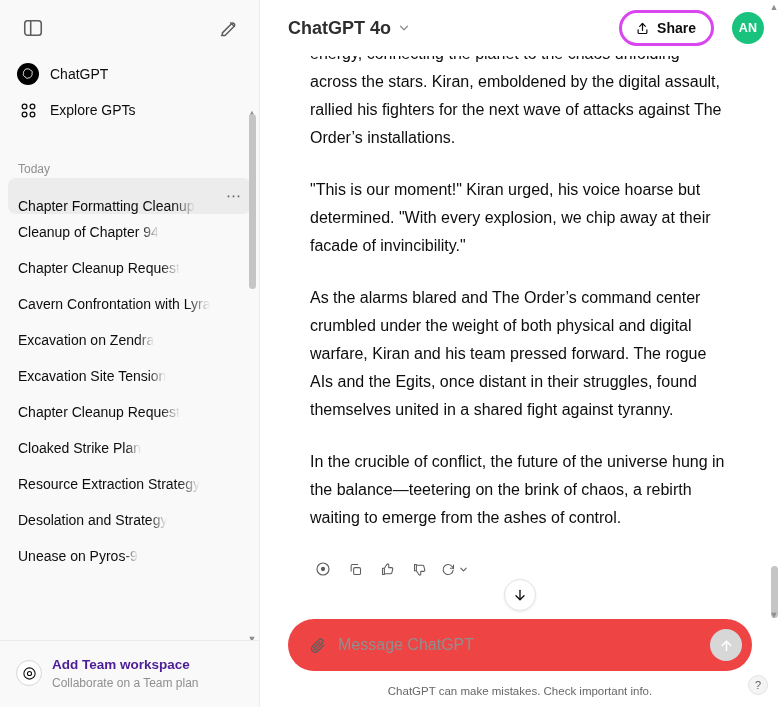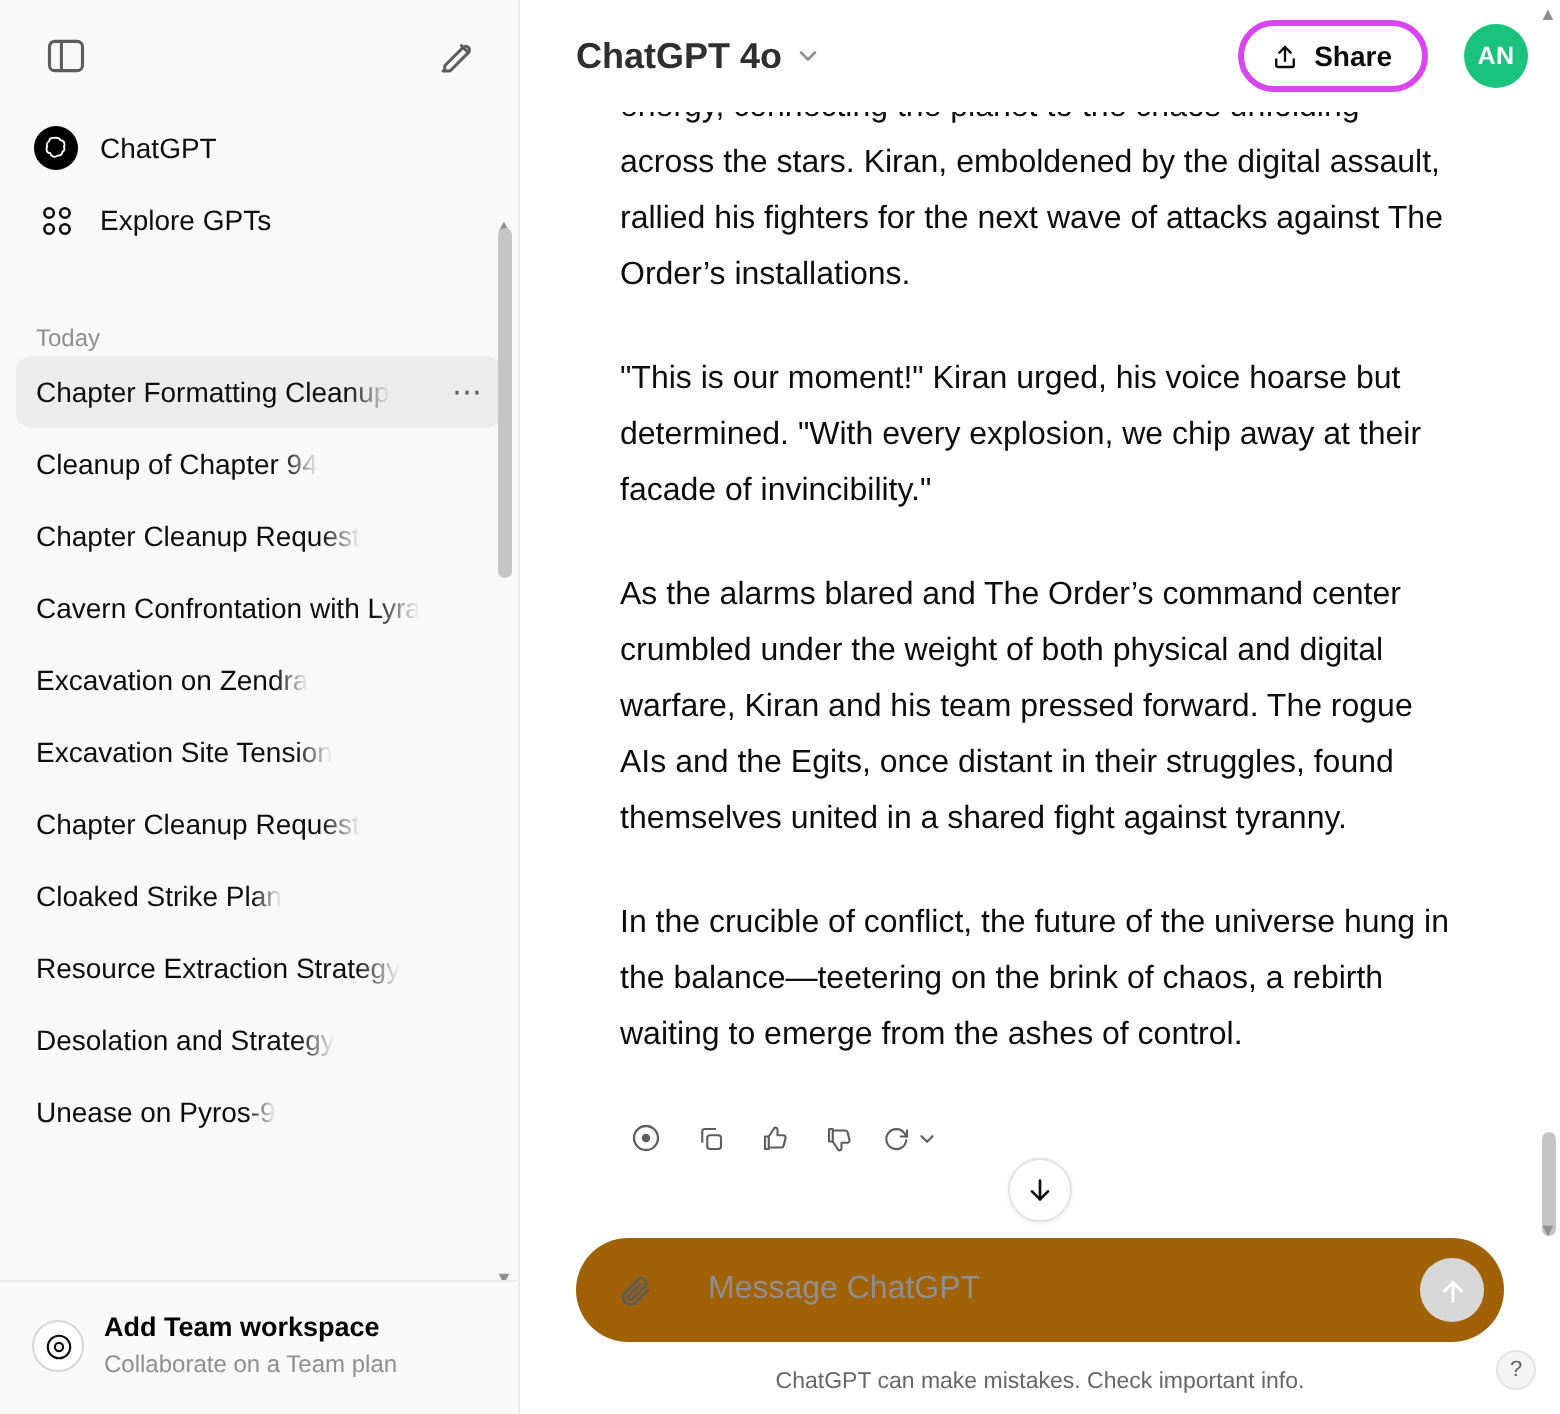--- a/index.html
+++ b/index.html
@@ -87,21 +87,21 @@
     position: relative;
     height: 36px;
     border-radius: 8px;
     padding: 0 10px;
     display: flex;
     align-items: center;
     cursor: pointer;
     font-size: 14px;
     color: #0d0d0d;
   }
-  .chat-item.active { background: #ececec; }
+  .chat-item.active { background: #ececec; align-items: flex-end; }
   .chat-title {
     white-space: nowrap;
     overflow: hidden;
     max-width: 100%;
     -webkit-mask-image: linear-gradient(to right, #000 88%, transparent 100%);
     mask-image: linear-gradient(to right, #000 88%, transparent 100%);
   }
   .chat-item.active .chat-title {
     max-width: 180px;
   }
@@ -134,21 +134,21 @@
     cursor: pointer;
   }
   .team-icon {
     width: 26px; height: 26px;
     border: 1px solid #d6d6d6;
     border-radius: 50%;
     display: flex; align-items: center; justify-content: center;
     background: #fff;
     flex: 0 0 26px;
   }
-  .team-title { font-size: 13.5px; font-weight: 600; color: #000000; line-height: 16px; }
+  .team-title { font-size: 13.5px; font-weight: 600; color: #4c1d95; line-height: 16px; }
   .team-sub { font-size: 12px; color: #8f8f8f; line-height: 16px; margin-top: 1px; }
   .sb-thumb {
     position: absolute;
     right: 3px;
     top: 58px;
     width: 7px;
     height: 175px;
     background: #c5c5c5;
     border-radius: 4px;
   }
@@ -270,26 +270,26 @@
   }
 
   .composer-wrap {
     flex: 0 0 auto;
     padding: 0 28px 6px 28px;
   }
   .composer {
     max-width: 472px;
     margin: 0 auto;
     height: 52px;
-    background: #a16207;
+    background: #ef4444;
     border-radius: 26px;
     display: flex;
     align-items: center;
     padding: 0 10px 0 14px;
-    gap: 20px;
+    gap: 4px;
   }
   .clip {
     width: 30px; height: 30px;
     display: flex; align-items: center; justify-content: center;
     color: #5d5d5d;
     cursor: pointer;
     border-radius: 8px;
   }
   .composer-input {
     flex: 1;

